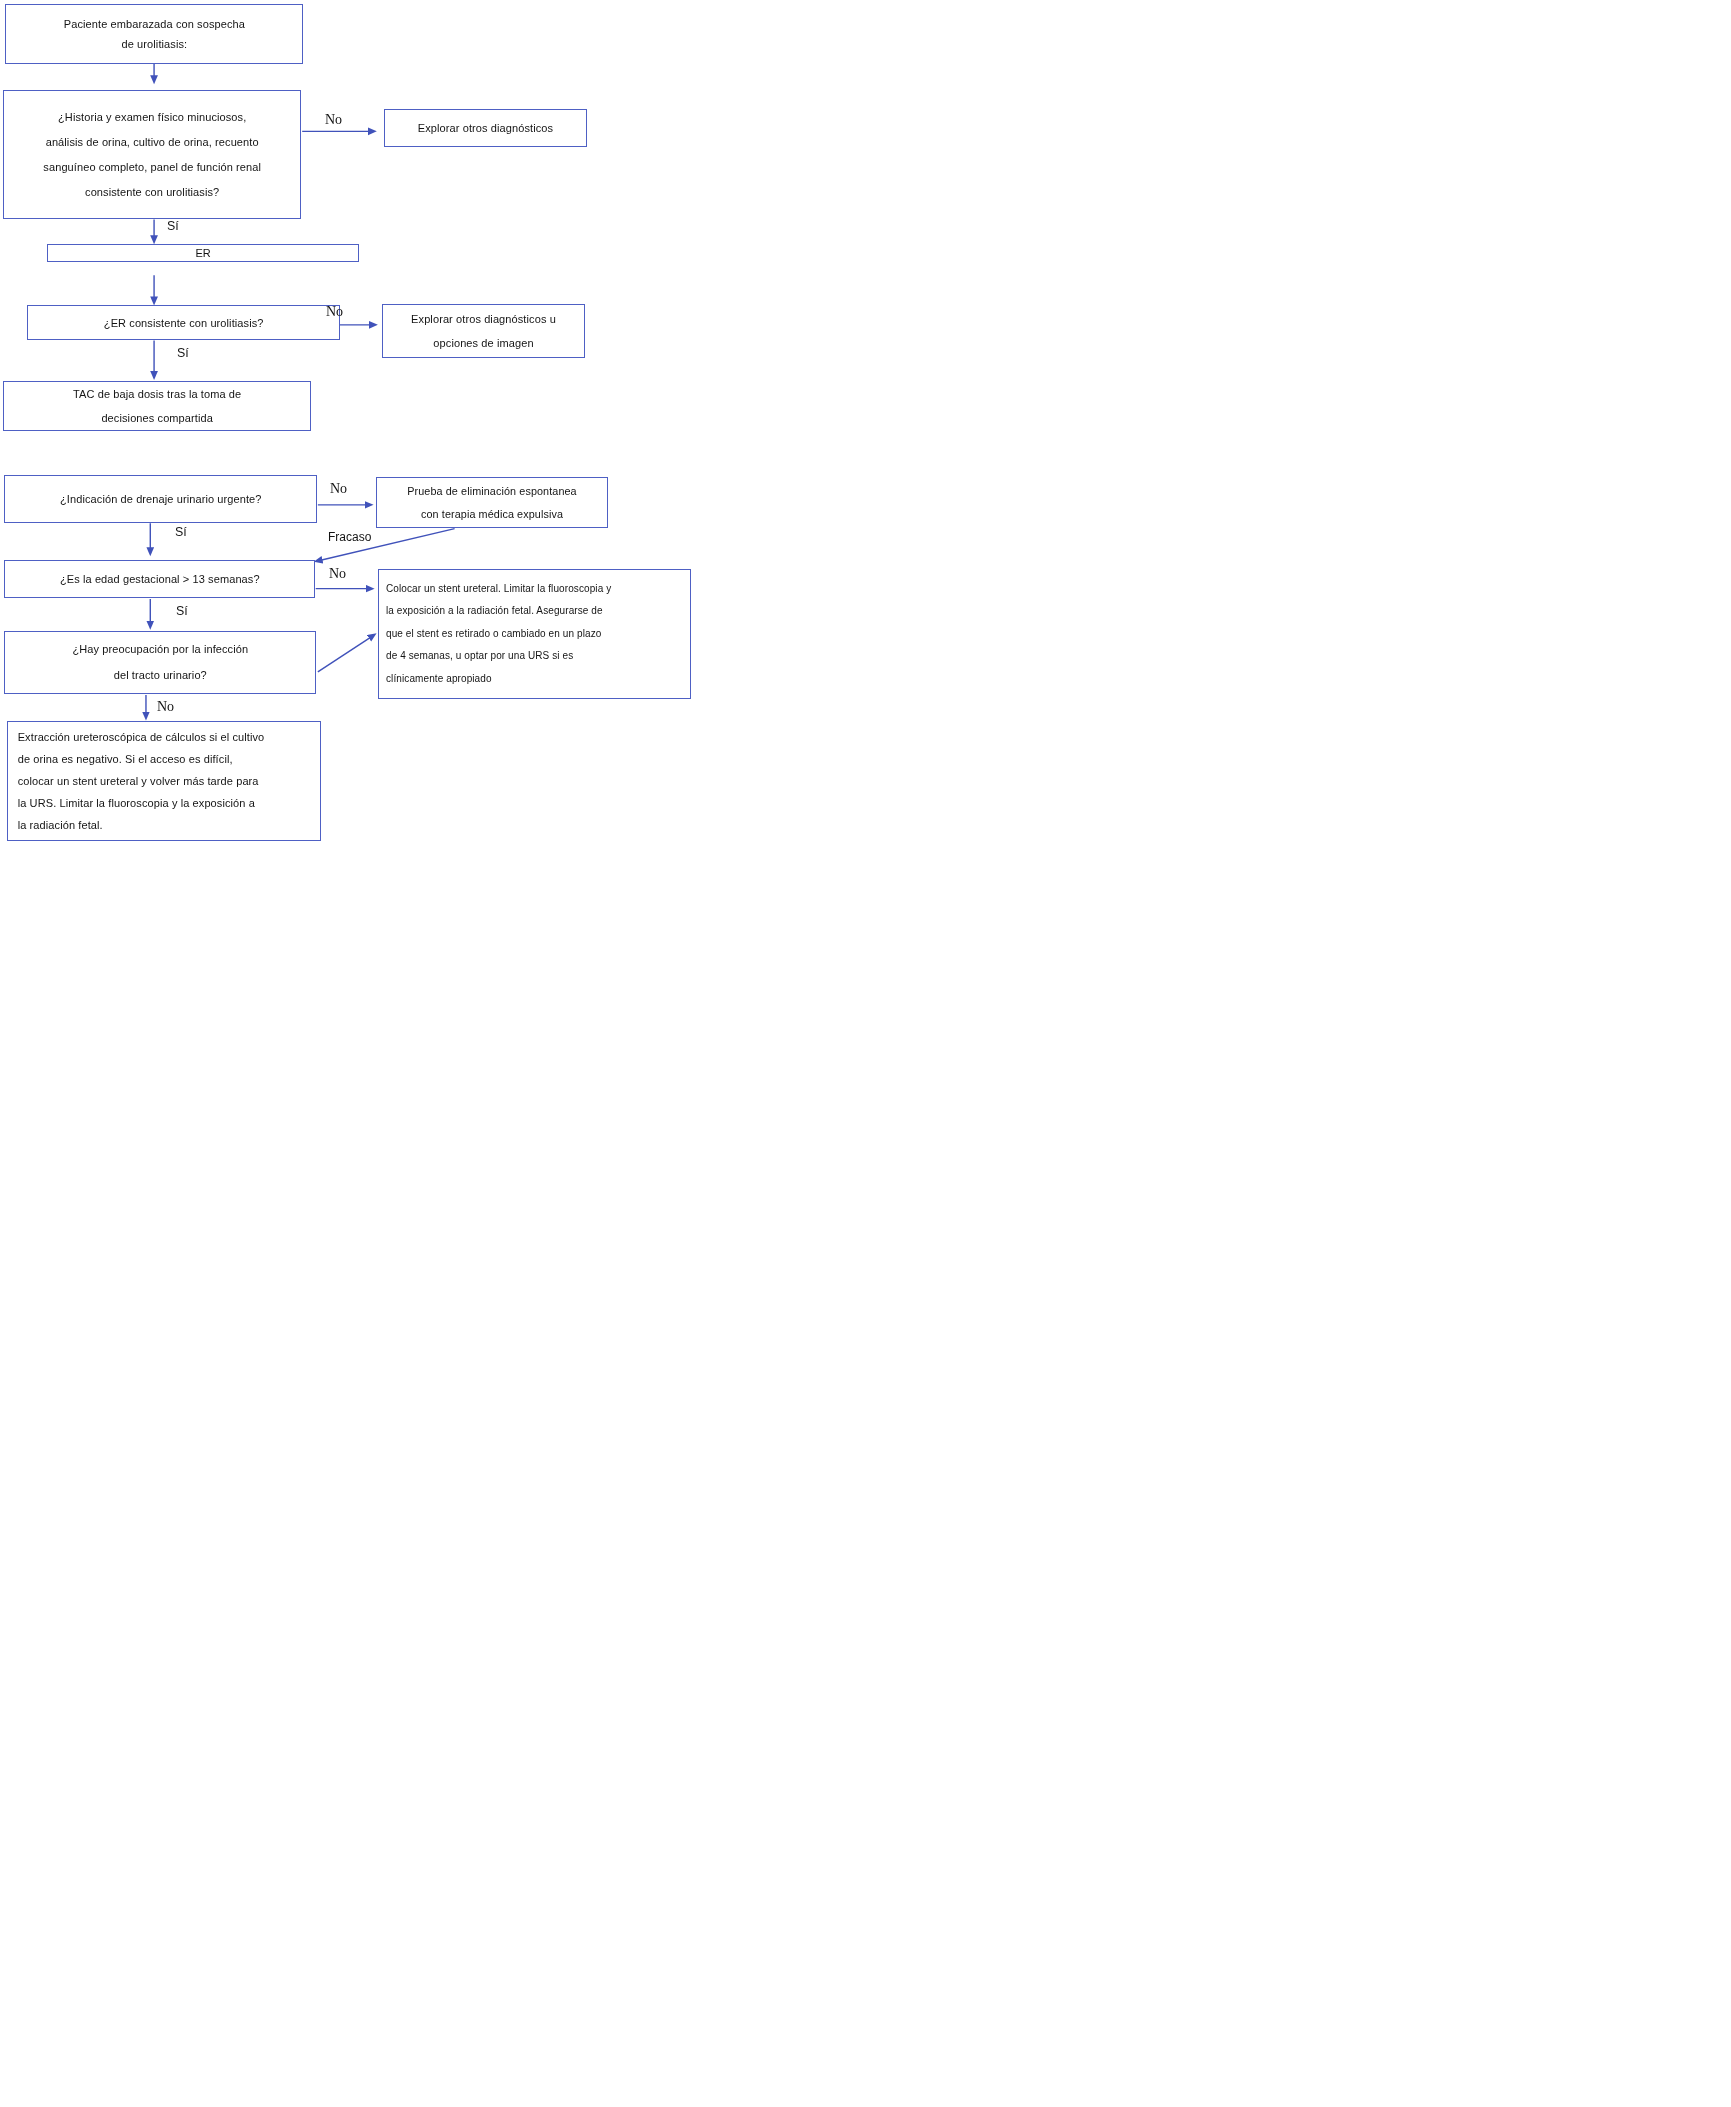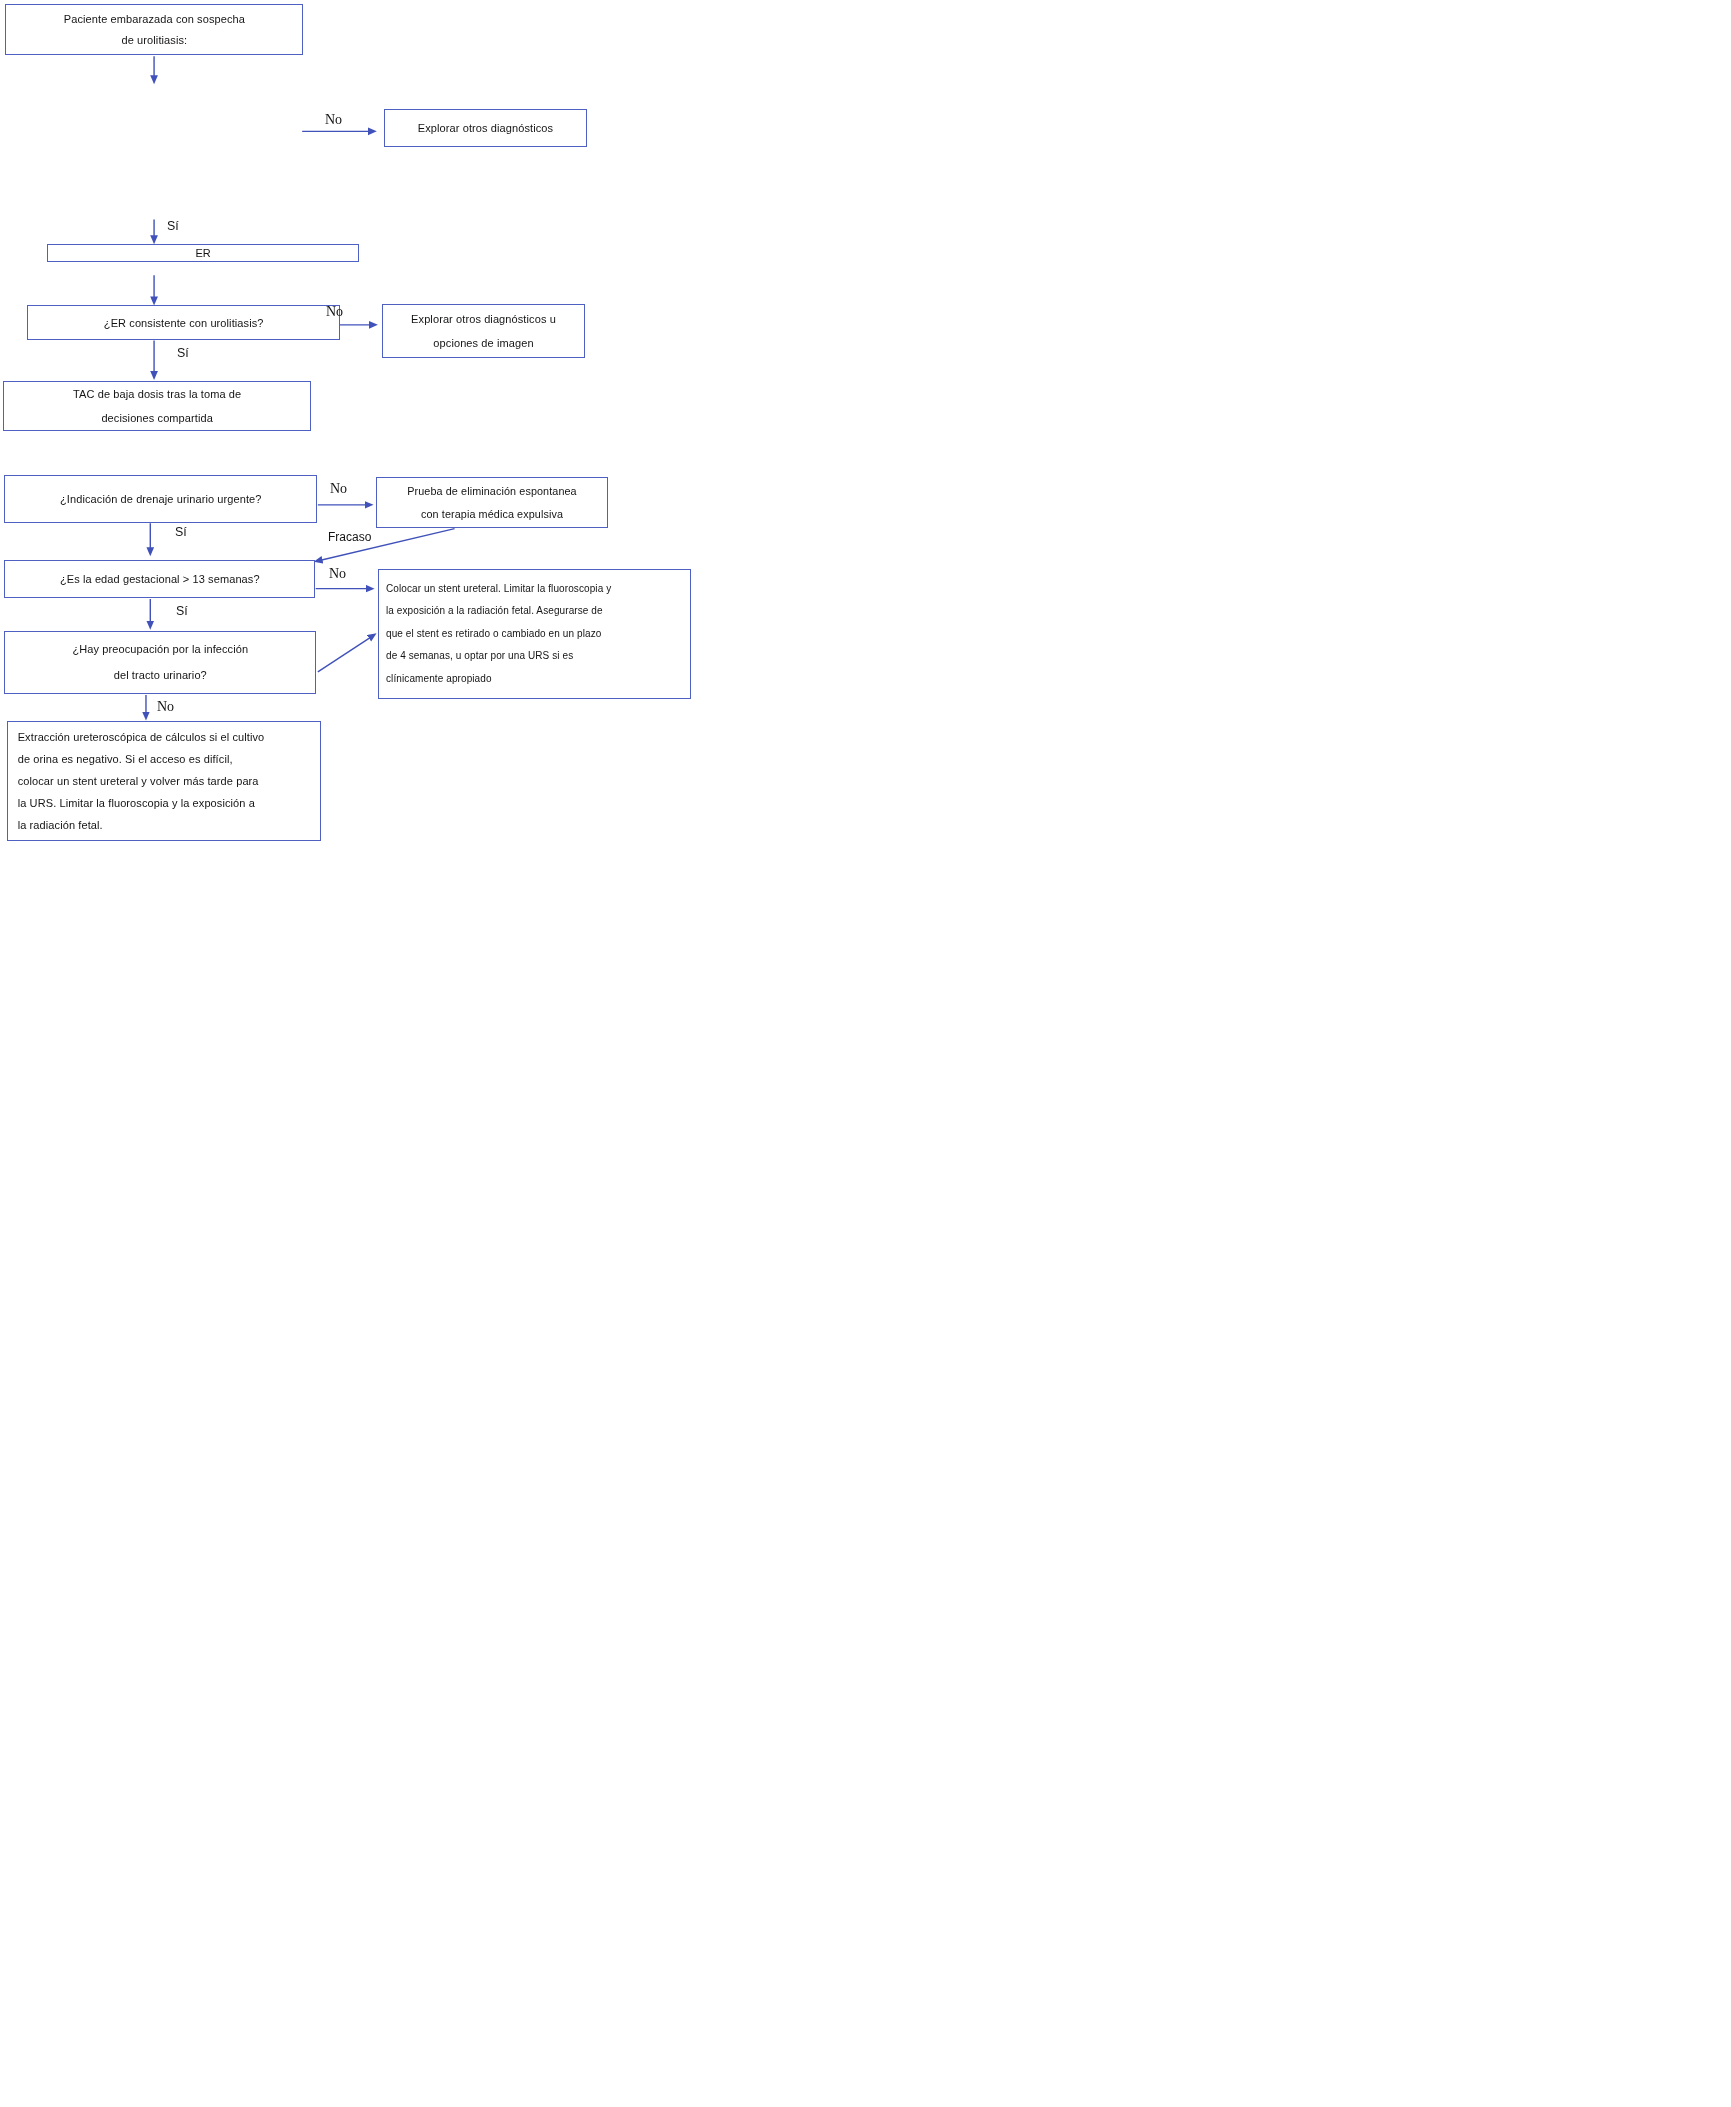--- a/index.html
+++ b/index.html
@@ -76,25 +76,31 @@
       <line x1="588" y1="934" x2="676" y2="934" marker-end="url(#ah)"></line>
       <line x1="278" y1="968" x2="278" y2="1014" marker-end="url(#ah)"></line>
       <line x1="841" y1="978" x2="595" y2="1036" marker-end="url(#ah)"></line>
       <line x1="584" y1="1089" x2="678" y2="1089" marker-end="url(#ah)"></line>
       <line x1="278" y1="1108" x2="278" y2="1150" marker-end="url(#ah)"></line>
       <line x1="588" y1="1243" x2="684" y2="1180" marker-end="url(#ah)"></line>
       <line x1="270" y1="1286" x2="270" y2="1318" marker-end="url(#ah)"></line>
     </g>
   </svg>
 
-  <div class="box" style="left:5.4px; top:4.3px; width:298px; height:51px; line-height:20.5px;">
+  <div class="box" style="left:5.4px; top:4.3px; width:298px; height:60px; line-height:20.5px;">
     <div class="ln">Paciente embarazada con sospecha</div>
     <div class="ln">de urolitiasis:</div>
   </div>
 
+  <div class="box" style="left:3.2px; top:90px; width:298px; height:129px; line-height:25px;">
+    <div class="ln">¿Historia y examen físico minuciosos,</div>
+    <div class="ln">análisis de orina, cultivo de orina, recuento</div>
+    <div class="ln">sanguíneo completo, panel de función renal</div>
+    <div class="ln">consistente con urolitiasis?</div>
+  </div>
 
   <div class="box" style="left:384px; top:109px; width:203px; height:38px;">
     <div class="ln">Explorar otros diagnósticos</div>
   </div>
 
   <div class="box" style="left:3.2px; top:244px; width:312px; height:18px;margin-left:44px;">
     <div class="ln">ER</div>
   </div>
 
   <div class="box" style="left:3.2px; top:305px; width:313px; height:35px;margin-left:24px;">

